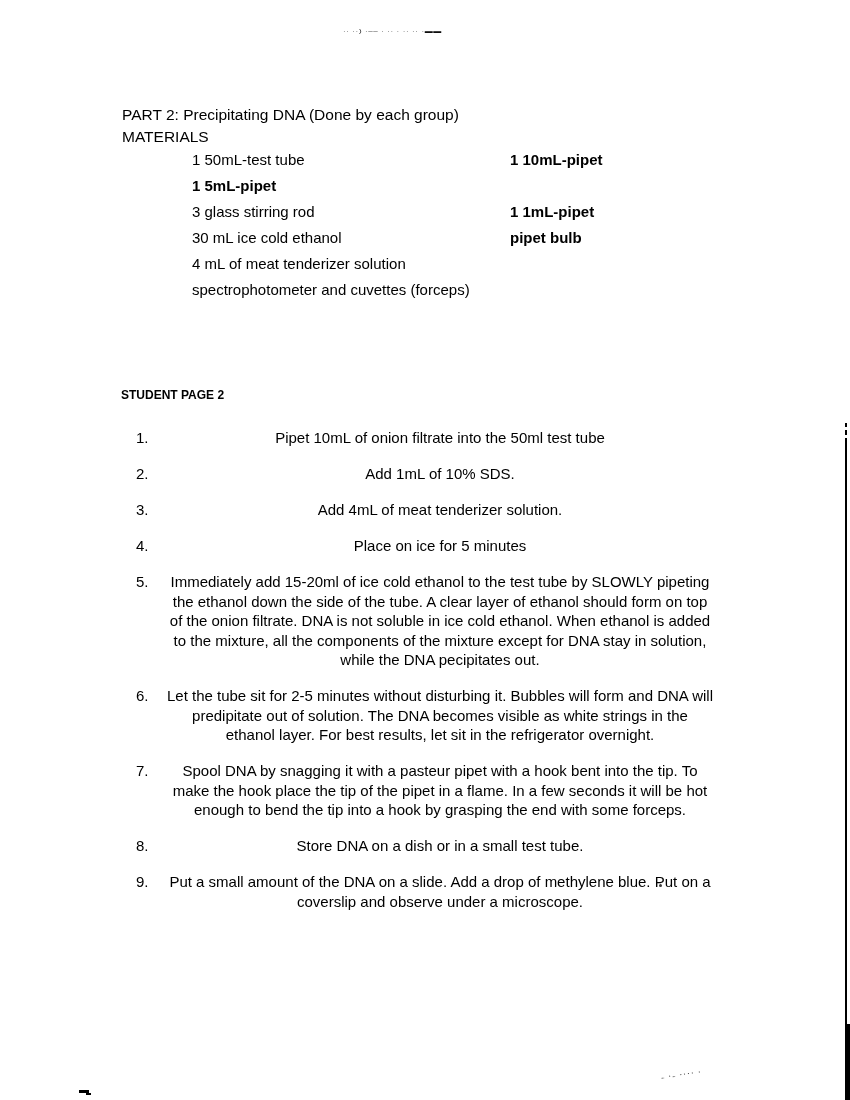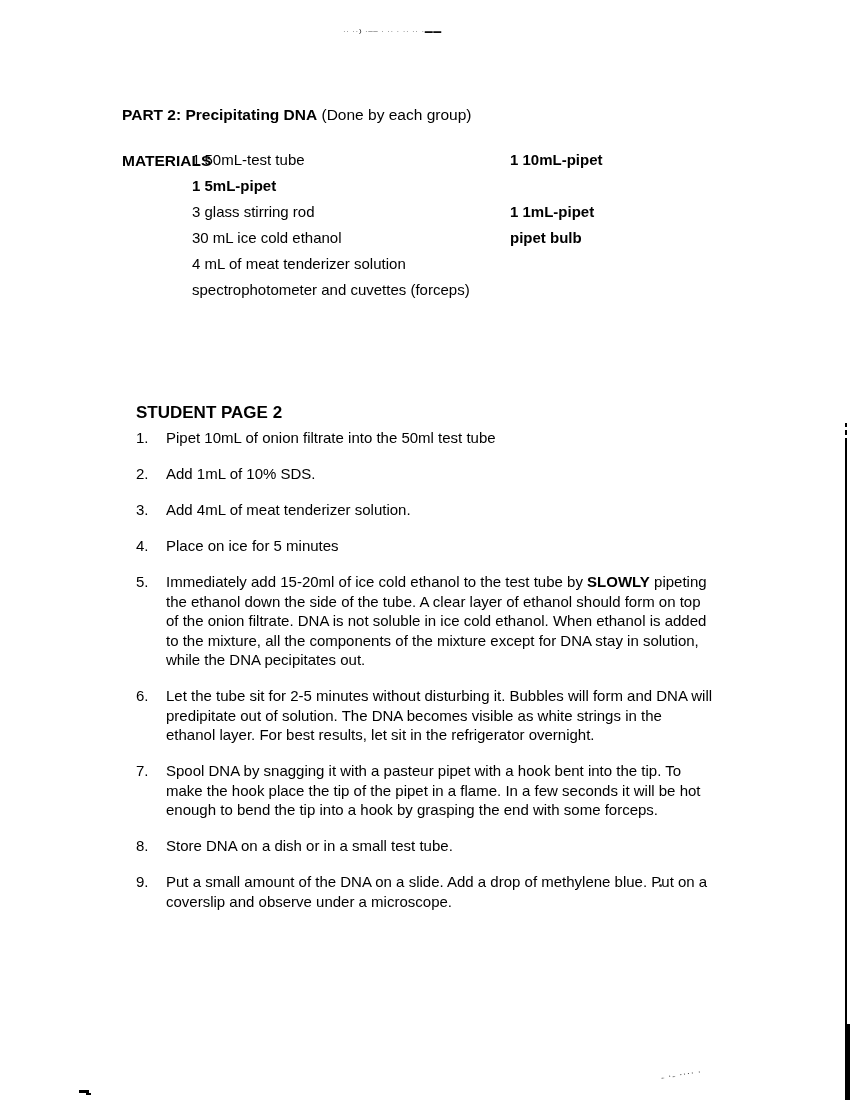--- a/index.html
+++ b/index.html
@@ -16,21 +16,21 @@
     color: #0c0c0c;
   }
   .page {
     position: absolute;
     inset: 0;
     background: #ffffff;
   }
   .doc-text {
     filter: blur(0.25px) contrast(1.15);
   }
-  .bold { font-weight: bold; margin-top: 24px; }
+  .bold { font-weight: normal; }
 
   
   .title-block {
     position: absolute;
     left: 122px;
     top: 104px;
     font-size: 15.5px;
     line-height: 21.5px;
     white-space: nowrap;
   }
@@ -50,22 +50,22 @@
     white-space: nowrap;
   }
   .mat-left { width: 318px; flex: none; }
   .mat-right { flex: none; font-weight: bold; }
 
   
   .section-heading {
     position: absolute;
     left: 121px;
     top: 388px;
-    margin: 15px;
-    font-size: 17px;
+    margin: 0;
+    font-size: 12px;
     font-weight: bold;
     white-space: nowrap;
   }
 
   
   .steps {
     position: absolute;
     left: 136px;
     top: 428px;
     width: 590px;
@@ -75,20 +75,21 @@
   .step {
     display: flex;
     margin-bottom: 16.5px;
   }
   .step-num {
     width: 30px;
     flex: none;
   }
   .step-text {
     width: 548px;
+    text-align: center;
   }
 
   
   .artifact { position: absolute; color: #161616; }
   .top-smudge {
     left: 343px;
     top: 27px;
     font-size: 8px;
     letter-spacing: 0.6px;
     white-space: nowrap;

